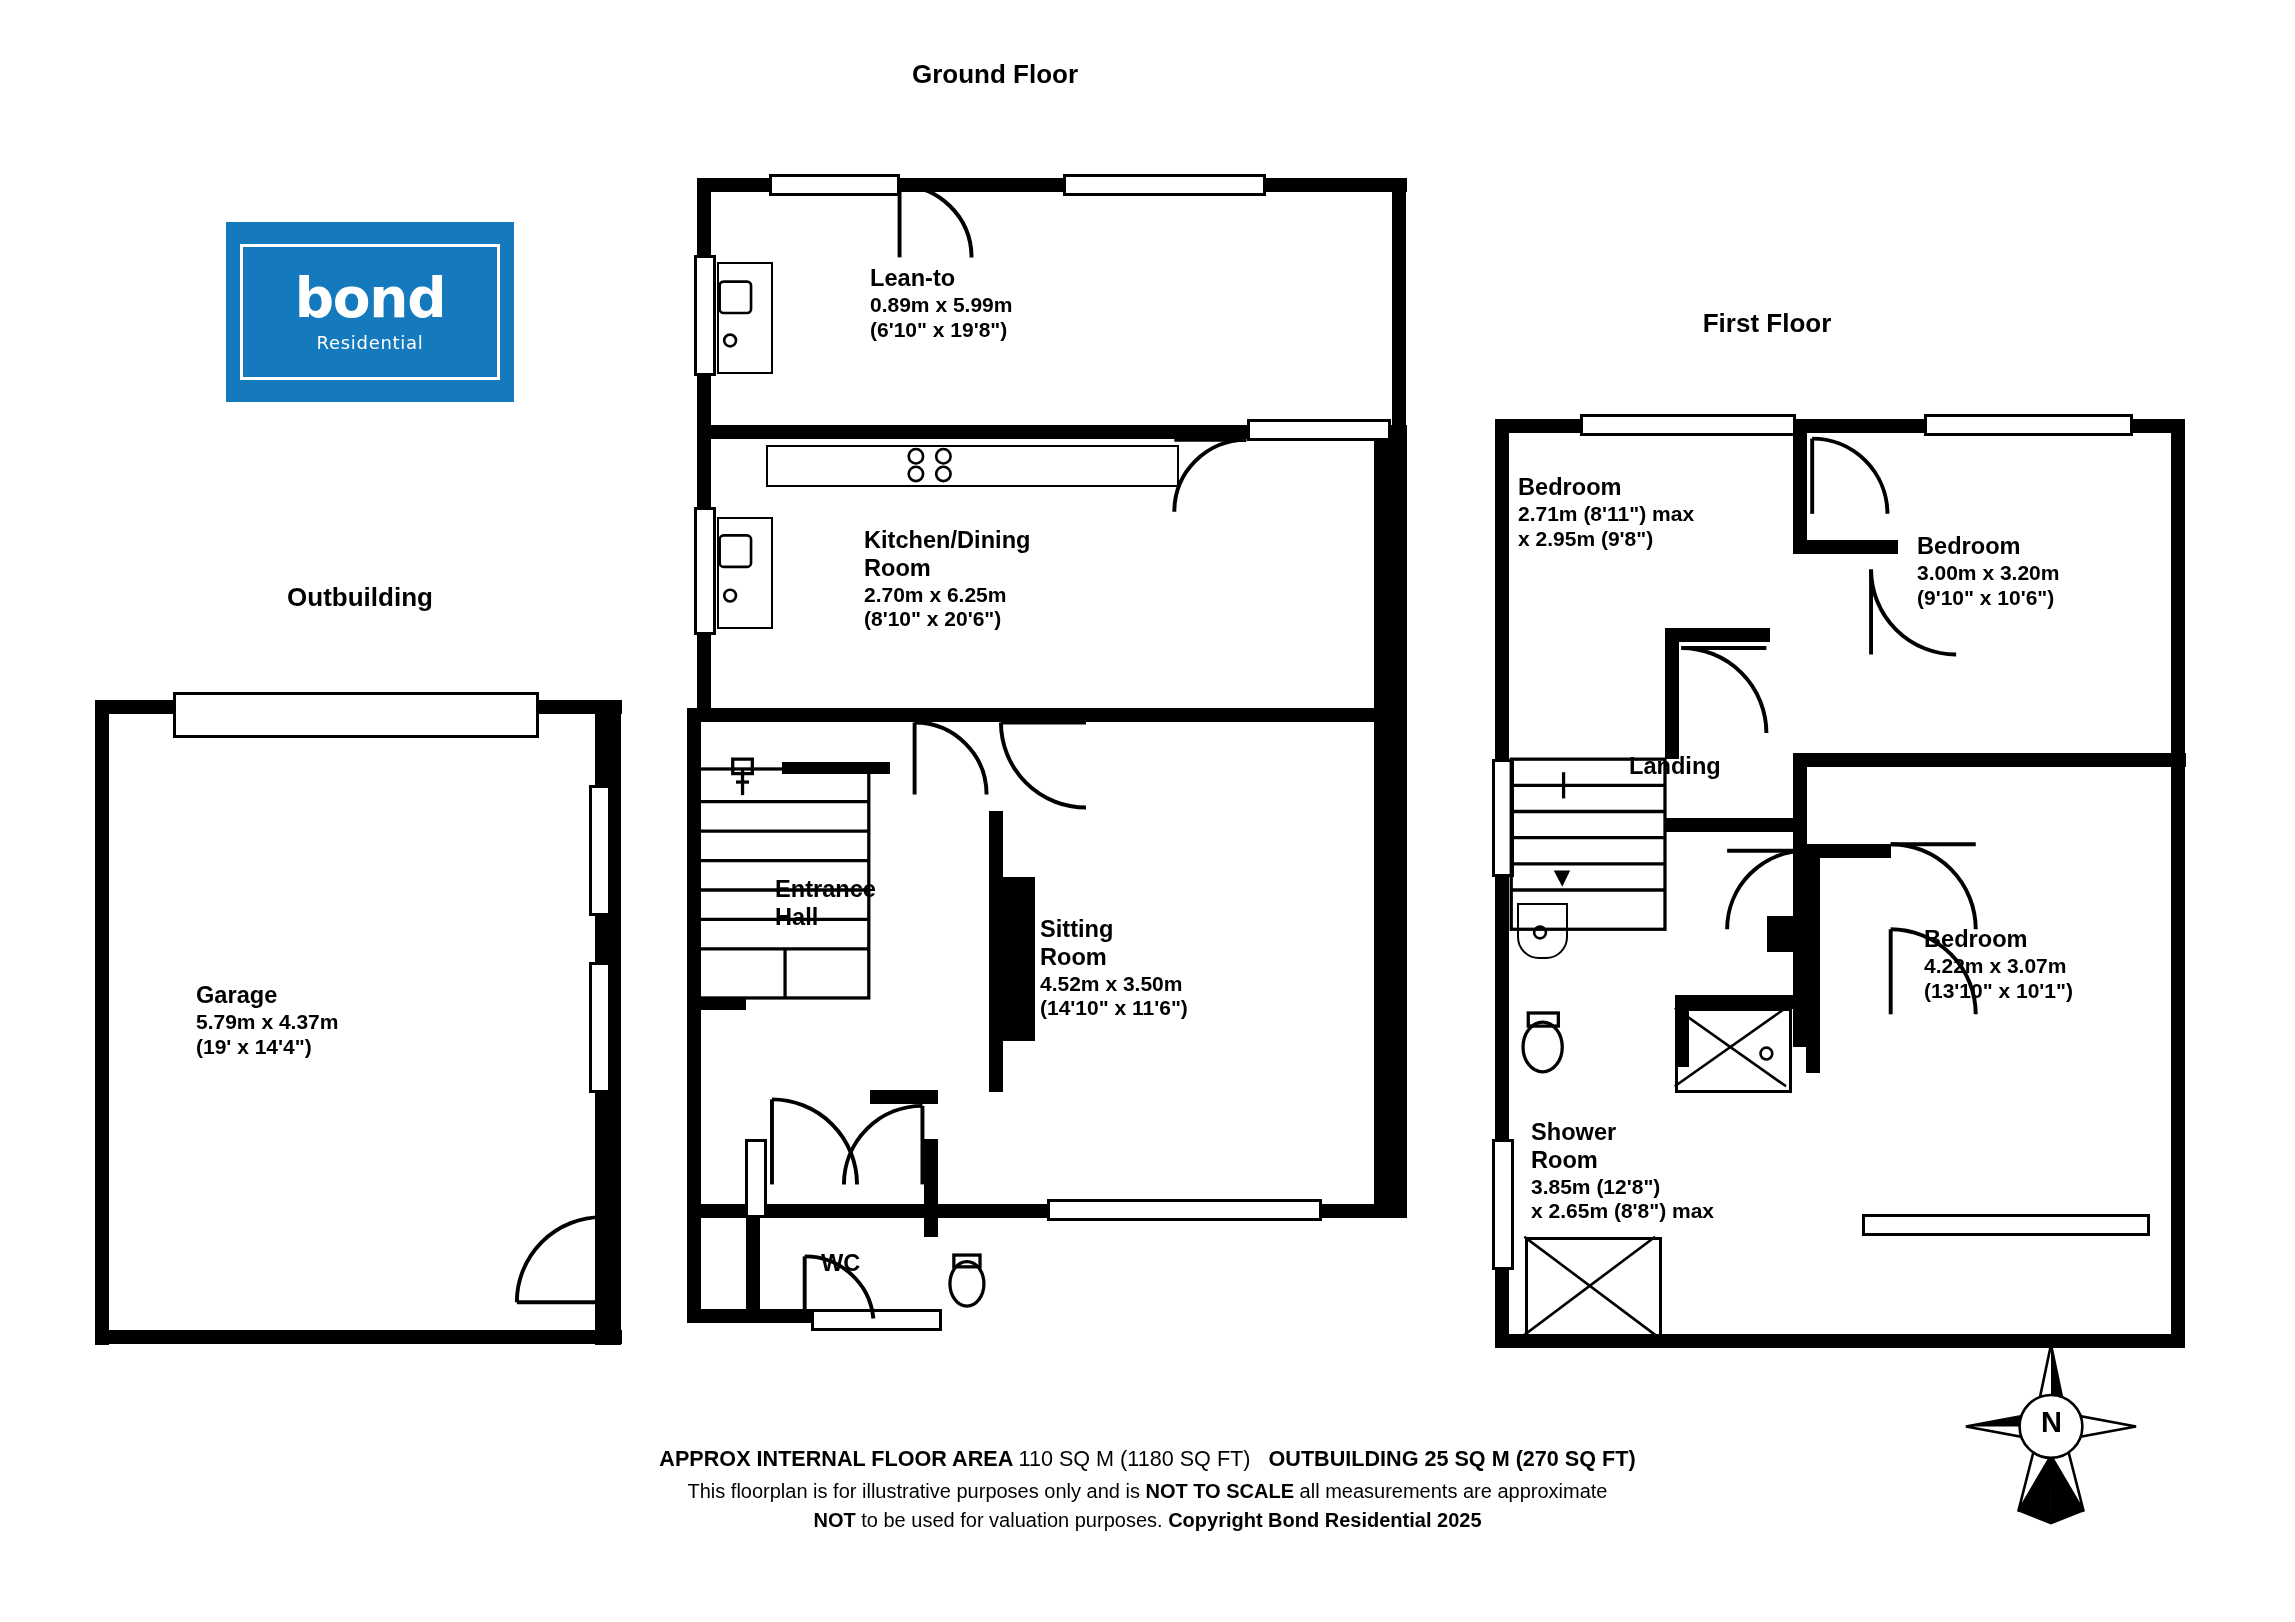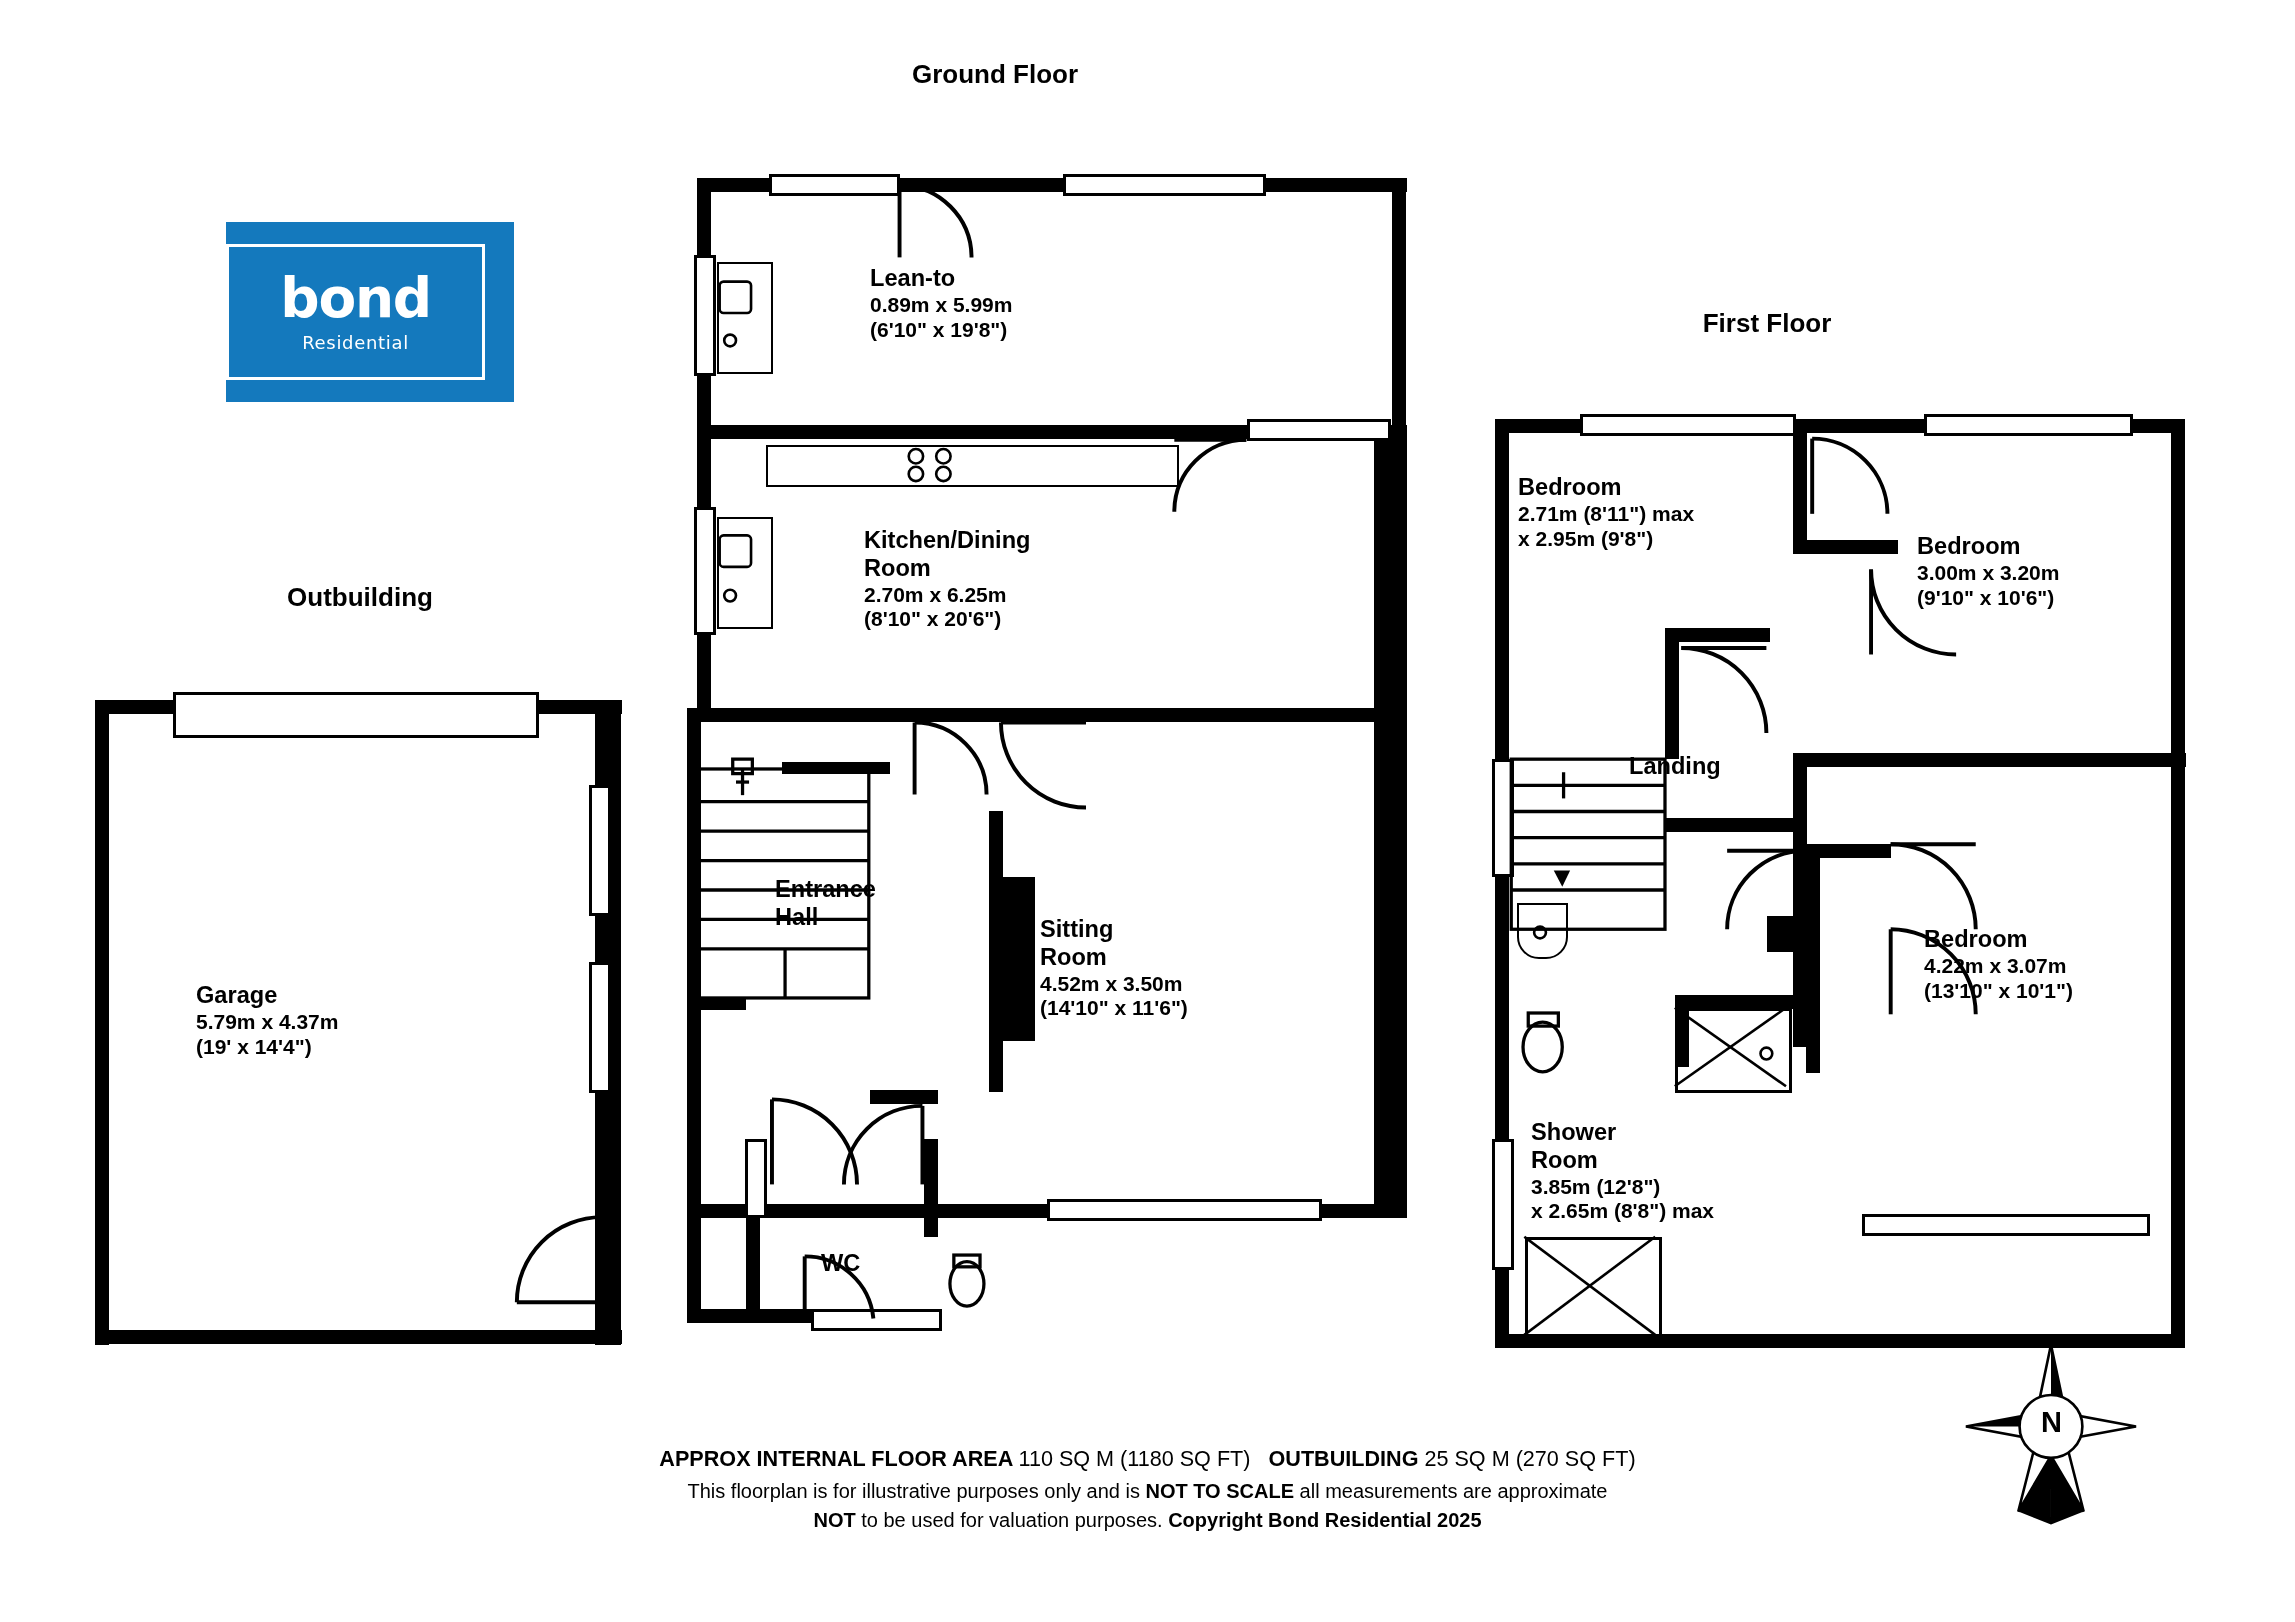--- a/index.html
+++ b/index.html
@@ -5,21 +5,21 @@
   html,body{margin:0;padding:0;background:#ffffff;}
   body{width:2295px;height:1623px;position:relative;font-family:"Liberation Sans",sans-serif;color:#000;}
   .stage{position:absolute;left:0;top:0;width:2295px;height:1623px;}
   .abs{position:absolute;}
   .wall{position:absolute;background:#000;}
   .win{position:absolute;background:#ffffff;border:3.3px solid #000;box-sizing:border-box;}
   .room-label{position:absolute;text-align:left;font-weight:bold;line-height:1.18;}
   .room-label .nm{display:block;font-size:23.6px;}
   .room-label .dim{display:block;font-size:21px;font-weight:bold;}
   .floor-title{position:absolute;font-size:26px;font-weight:bold;text-align:center;}
-  .logo{position:absolute;background:#1479bd;border:0;display:flex;flex-direction:column;justify-content:center;}
+  .logo{position:absolute;background:#1479bd;border:0;display:flex;flex-direction:column;align-items:center;justify-content:center;}
   .logo .inner{background:#1479bd;width:90%;height:76%;display:flex;flex-direction:column;align-items:center;justify-content:center;border:3.9px solid #ffffff;box-sizing:border-box;}
   .logo .b{color:#fff;font-size:55px;font-weight:bold;letter-spacing:-1.3px;line-height:1;font-family:"DejaVu Sans",sans-serif;}
   .logo .r{color:#fff;font-size:18px;letter-spacing:0.7px;margin-top:5.2px;font-family:"DejaVu Sans",sans-serif;}
   .footer{position:absolute;width:100%;text-align:center;}
   .footer .l1{font-size:21.6px;font-weight:bold;}
   .footer .l2{font-size:20px;}
   .footer .l3{font-size:20px;}
   .footer b{font-weight:bold;}
   .svgbox{position:absolute;left:0;top:0;width:2295px;height:1623px;pointer-events:none;}
 </style>
@@ -288,21 +288,21 @@
     </g>
   </svg>
   <div class="abs" style="left:2032px;top:1406px;width:39px;text-align:center;font-size:29px;font-weight:bold;">N</div>
 
   <div class="footer" style="left:0;top:1446px;">
     <div class="l1">
       <b>APPROX INTERNAL FLOOR AREA</b>
       <span style="font-weight:normal;">110 SQ M (1180 SQ FT)</span>
       &nbsp;
       <b>OUTBUILDING</b>
-      <span style="font-weight:normal;">25 SQ M (270 SQ FT)</span>
+      <span style="font-weight:bold;">25 SQ M (270 SQ FT)</span>
     </div>
     <div class="l2" style="margin-top:7.9px;">
       <span>This floorplan is for illustrative purposes only and is </span><b>NOT TO SCALE</b><span> all measurements are approximate</span>
     </div>
     <div class="l3" style="margin-top:6.5px;">
       <b>NOT</b><span> to be used for valuation purposes.  </span><b>Copyright Bond Residential 2025</b>
     </div>
   </div>
 
 </div>

